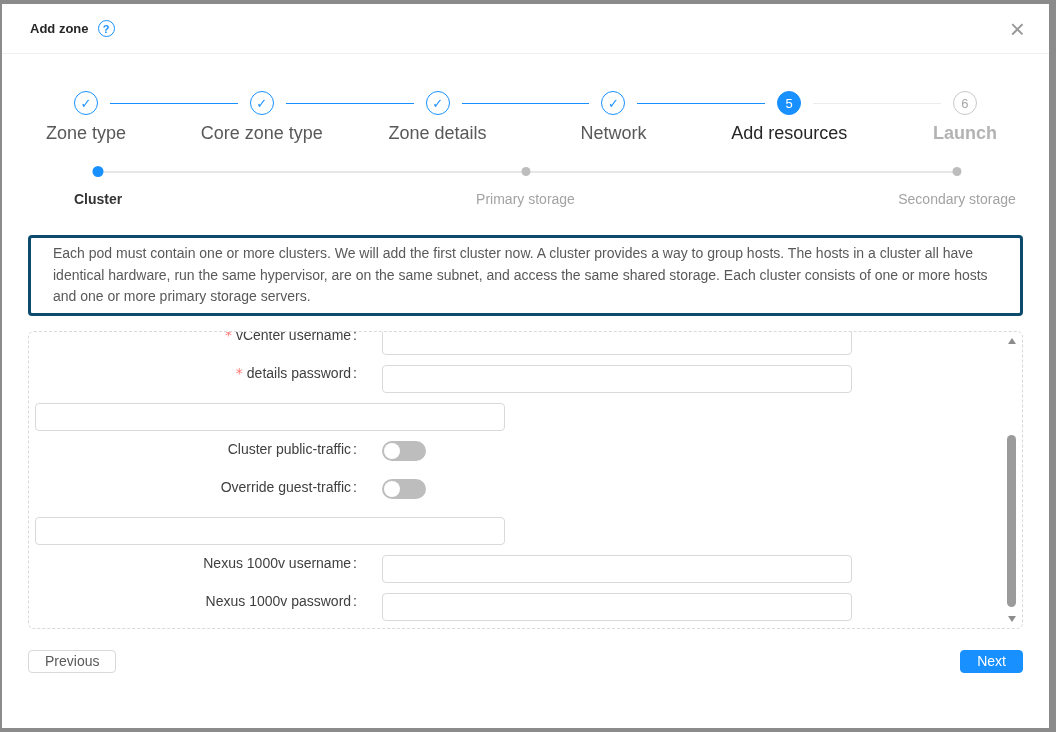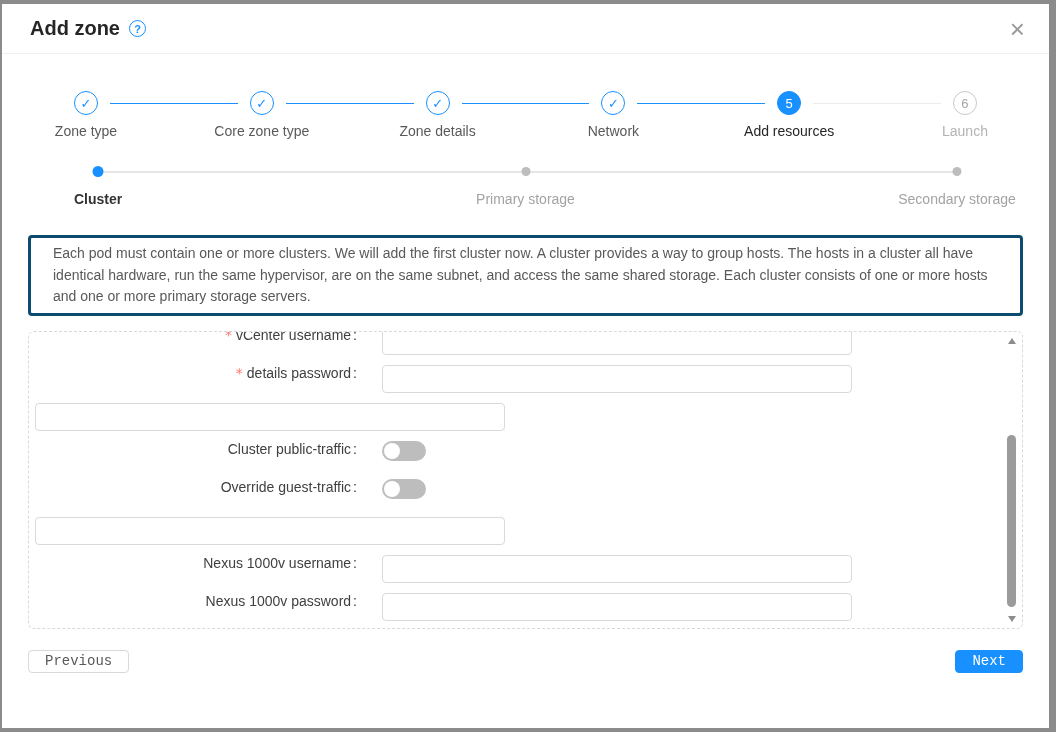--- a/index.html
+++ b/index.html
@@ -18,21 +18,21 @@
   }
   
   .modal-header {
     height: 50px;
     display: flex;
     align-items: center;
     padding: 0 24px 0 28px;
     border-bottom: 1px solid #f0f0f0;
   }
   .title {
-    font-size: 20px;
+    font-size: 13px;
     font-weight: bold;
     color: #262626;
   }
   .help {
     margin-left: 9px;
     width: 17px; height: 17px;
     border: 1px solid #1890ff;
     border-radius: 50%;
     color: #1890ff;
     font-size: 11px;
@@ -69,25 +69,25 @@
     background: #fff;
   }
   .step-icon.finish { border: 1px solid #1890ff; color: #1890ff; }
   .step-icon.current { background: #1890ff; color: #ffffff; border: 1px solid #1890ff; }
   .step-icon.wait { border: 1px solid #c9c9c9; color: #a6a6a6; }
   .step-label {
     position: absolute;
     top: 32px; left: 50%;
     transform: translateX(-50%);
     white-space: nowrap;
-    font-size: 14px;
+    font-size: 18px;
   }
   .step-label.finish { color: #595959; }
   .step-label.current { color: #262626; font-weight: normal; }
-  .step-label.wait { color: #b3b3b3; }
+  .step-label.wait { color: #b3b3b3; font-weight: bold; }
   .step-line { position: absolute; top: 12px; height: 1px; }
   .step-line.finish { background: #1890ff; }
   .step-line.wait { background: #ececec; }
   
   .substeps { position: relative; margin-top: 26px; height: 42px; }
   .sub-line {
     position: absolute;
     top: 5px; left: 70px; right: 66px;
     height: 2px;
     background: #e6e6e6;
@@ -202,21 +202,21 @@
   .footer {
     margin-top: 21px;
     display: flex;
     justify-content: space-between;
     align-items: center;
   }
   .btn {
     height: 23px;
     border-radius: 4px;
     font-size: 14px;
-    font-family: Liberation Mono, monospace;
+    font-family: Liberation Sans, sans-serif;
     cursor: pointer;
     padding: 0 16px;
   }
   .btn.prev {
     background: #ffffff;
     border: 1px solid #d9d9d9;
     color: #595959;
   }
   .btn.next {
     background: #1890ff;

